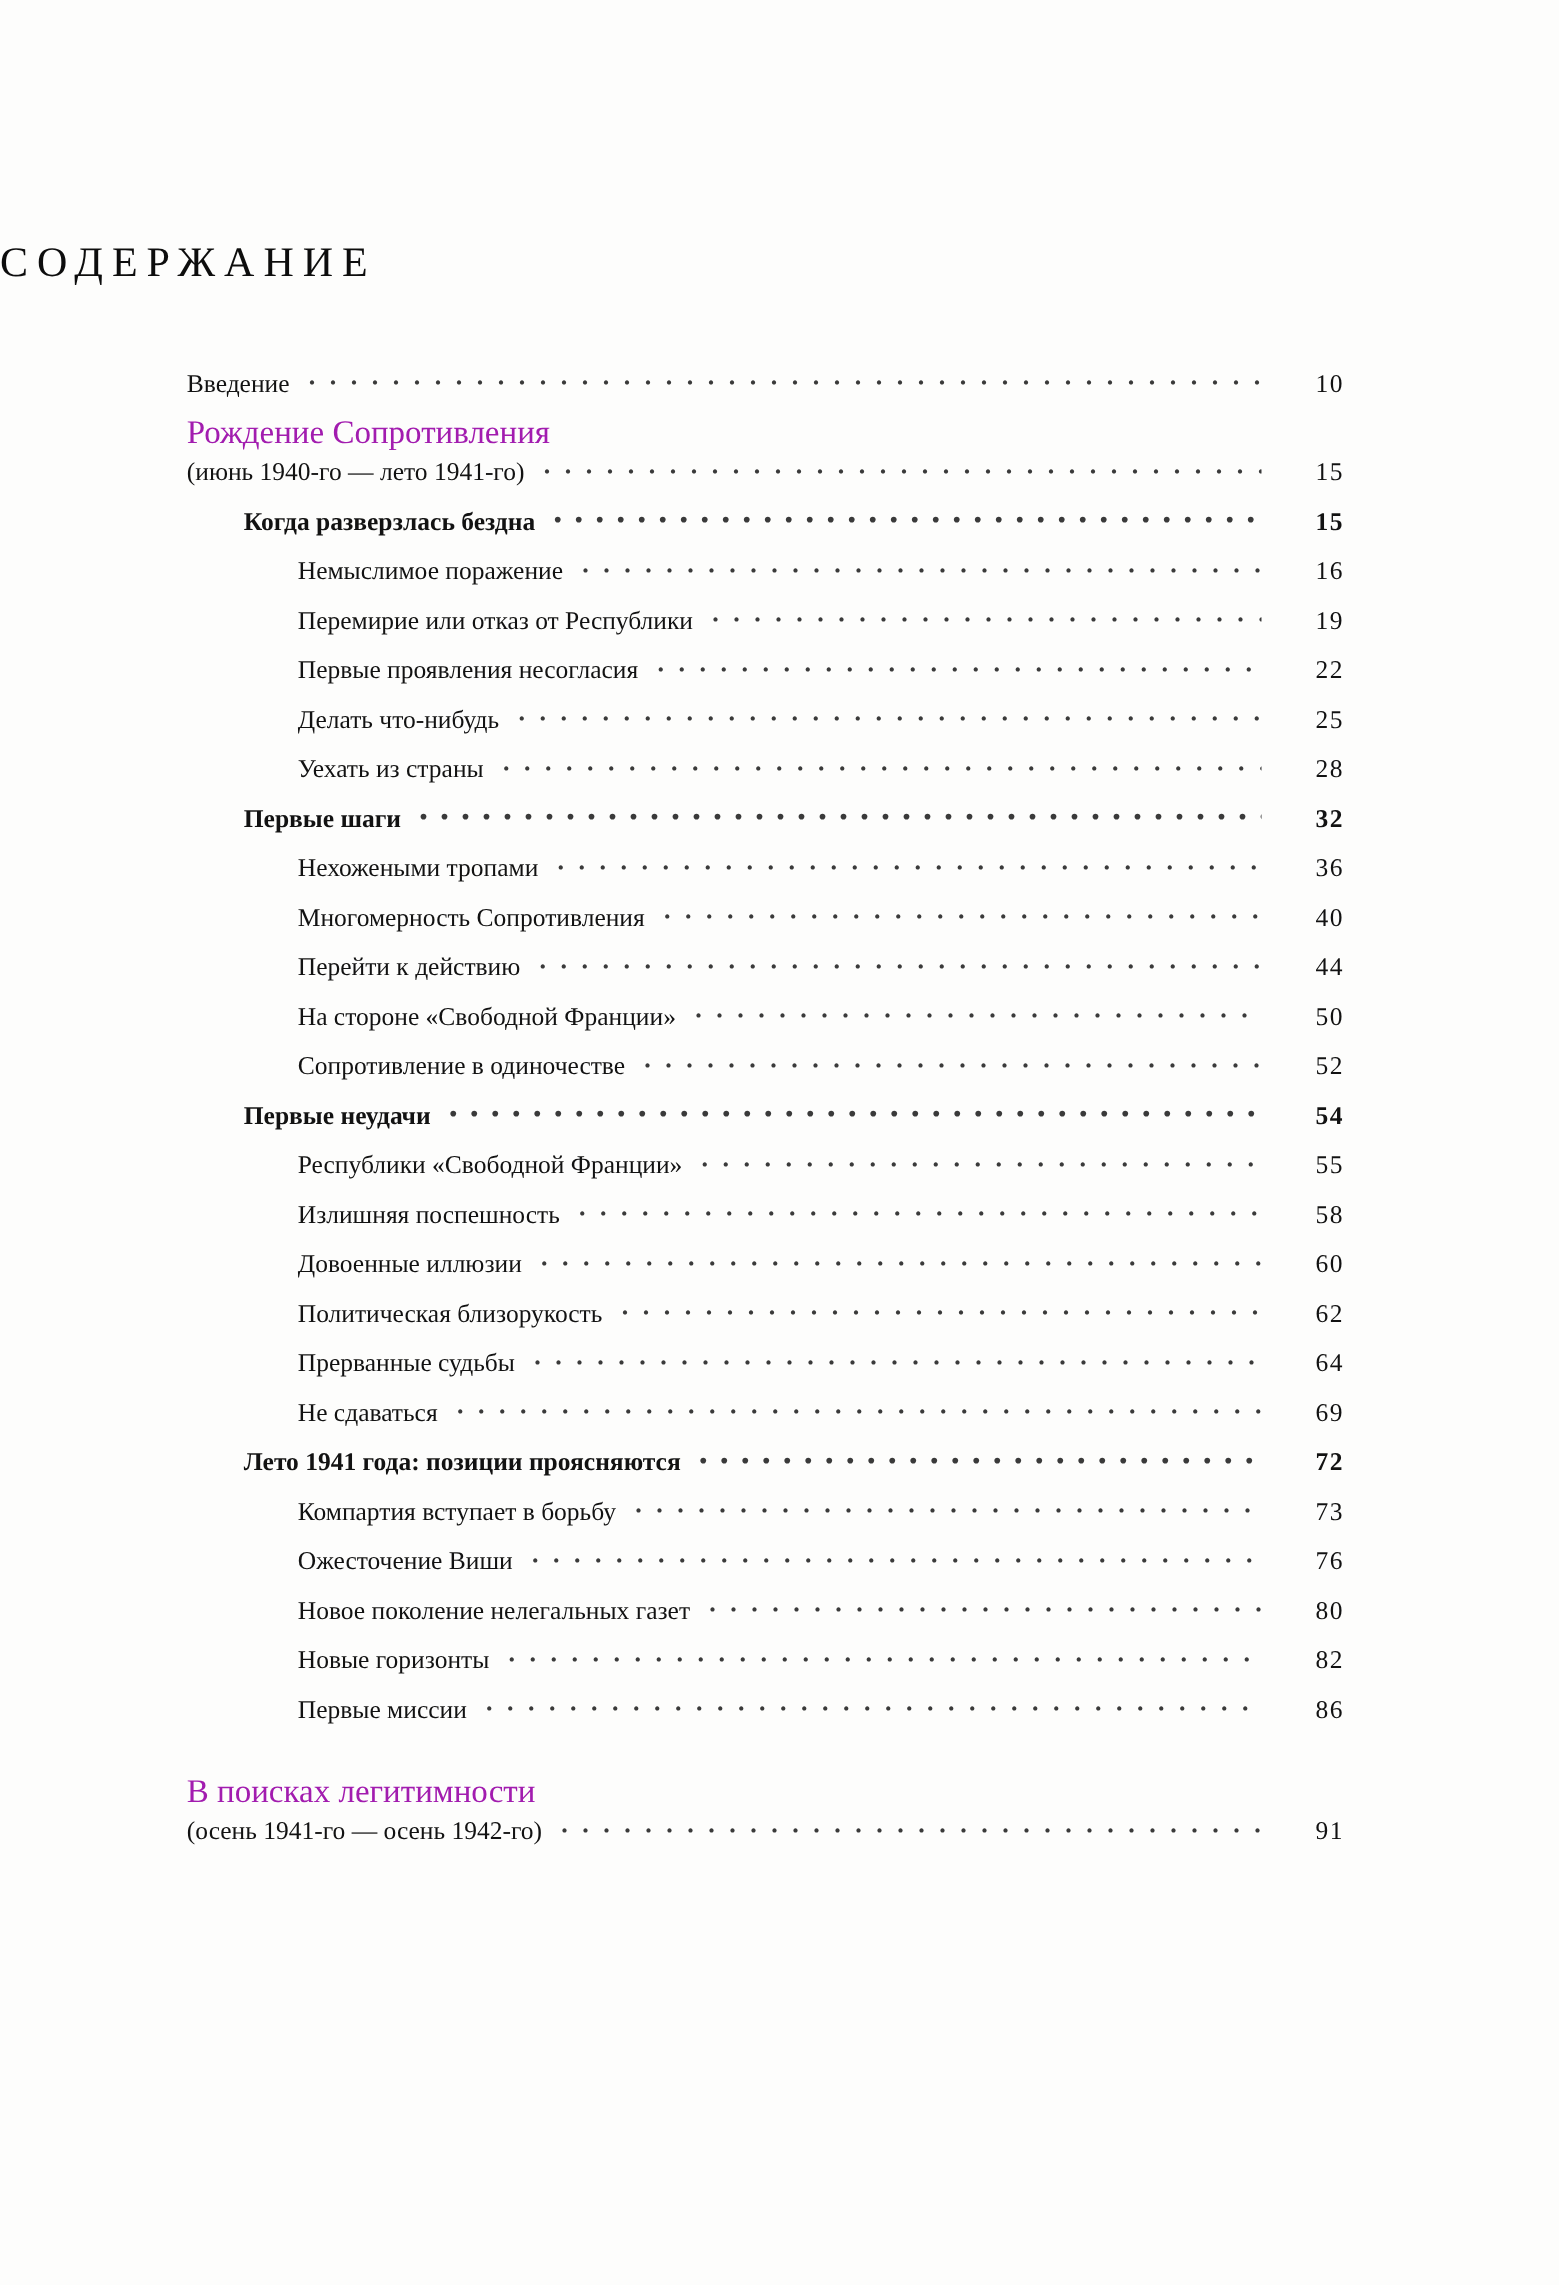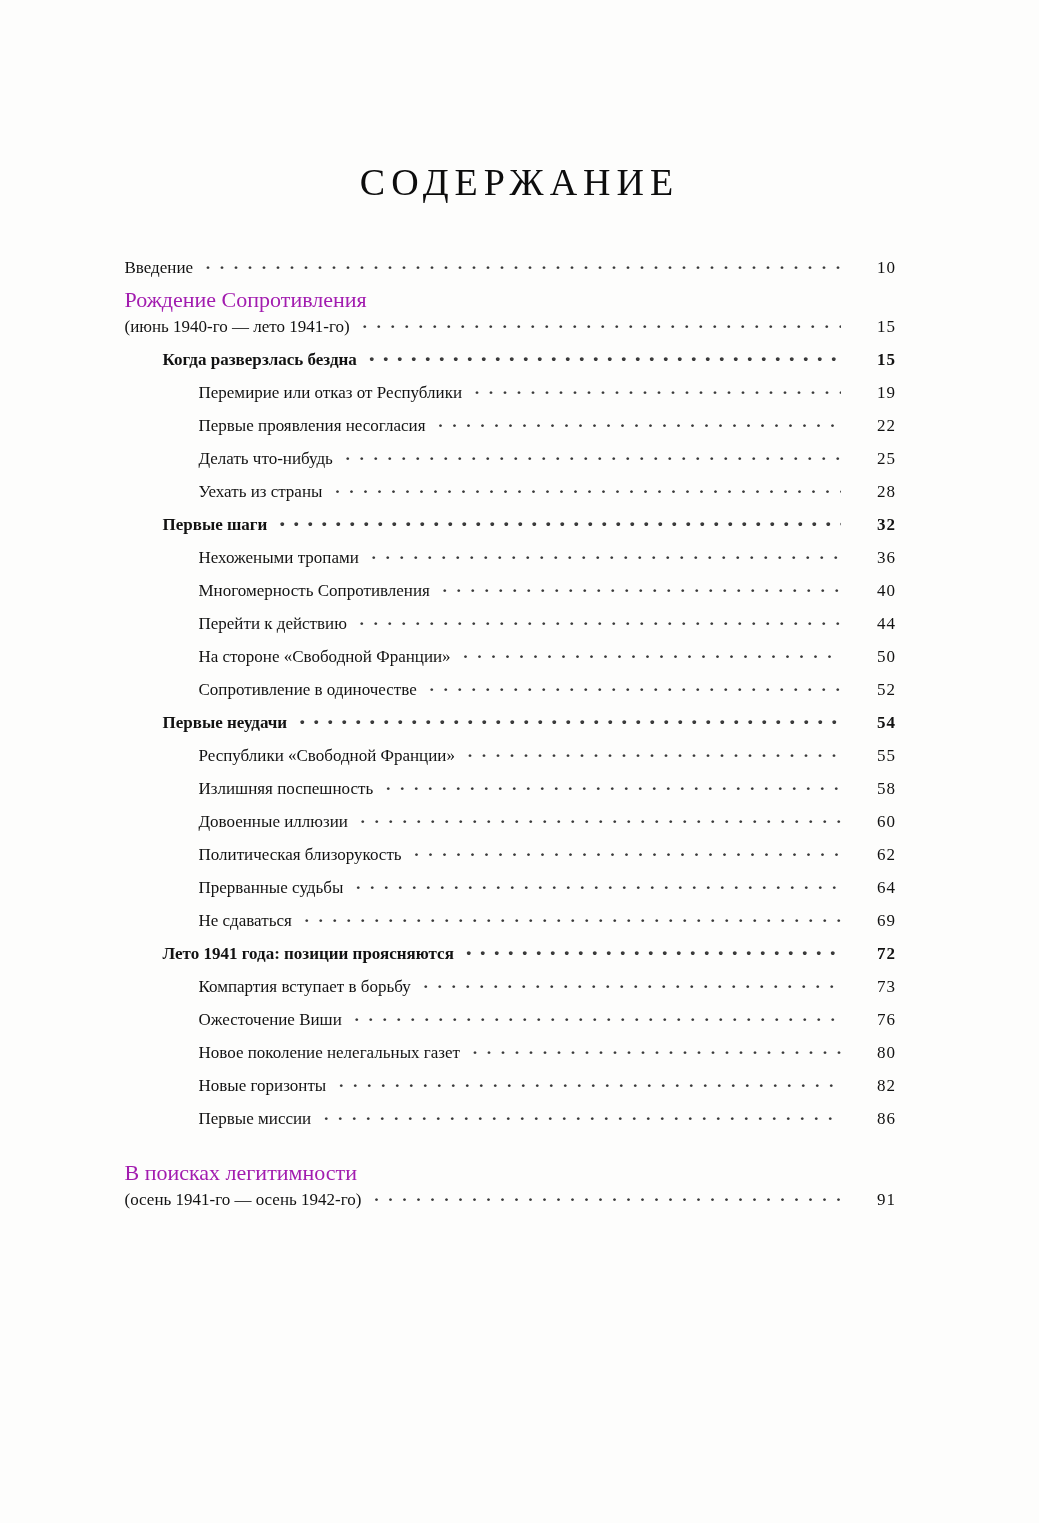--- a/index.html
+++ b/index.html
@@ -10,22 +10,22 @@
   .page {
     position: relative;
     width: 1039px;
     height: 1523px;
     background: #fdfdfc;
     font-family: "Liberation Serif", serif;
     color: #111111;
     overflow: hidden;
   }
   .toc-title {
-    text-align: center;
-    font-size: 38px;
+    text-align: left;
+    font-size: 28px;
     letter-spacing: 6px;
     margin-top: 160px;
     margin-bottom: 52px;
     font-weight: normal;
     color: #0d0d0d;
   }
   .toc-list {
     margin: 0 auto;
     width: 790px;
     padding: 0;
@@ -96,20 +96,25 @@
         <span class="label">(июнь 1940-го — лето 1941-го)</span>
         <span class="dots"></span>
         <span class="page-no">15</span>
       </div>
       <div class="entry lvl-1">
         <span class="label">Когда разверзлась бездна</span>
         <span class="dots"></span>
         <span class="page-no">15</span>
       </div>
       <div class="entry lvl-2">
+        <span class="label">Немыслимое поражение</span>
+        <span class="dots"></span>
+        <span class="page-no">16</span>
+      </div>
+      <div class="entry lvl-2">
         <span class="label">Перемирие или отказ от Республики</span>
         <span class="dots"></span>
         <span class="page-no">19</span>
       </div>
       <div class="entry lvl-2">
         <span class="label">Первые проявления несогласия</span>
         <span class="dots"></span>
         <span class="page-no">22</span>
       </div>
       <div class="entry lvl-2">

